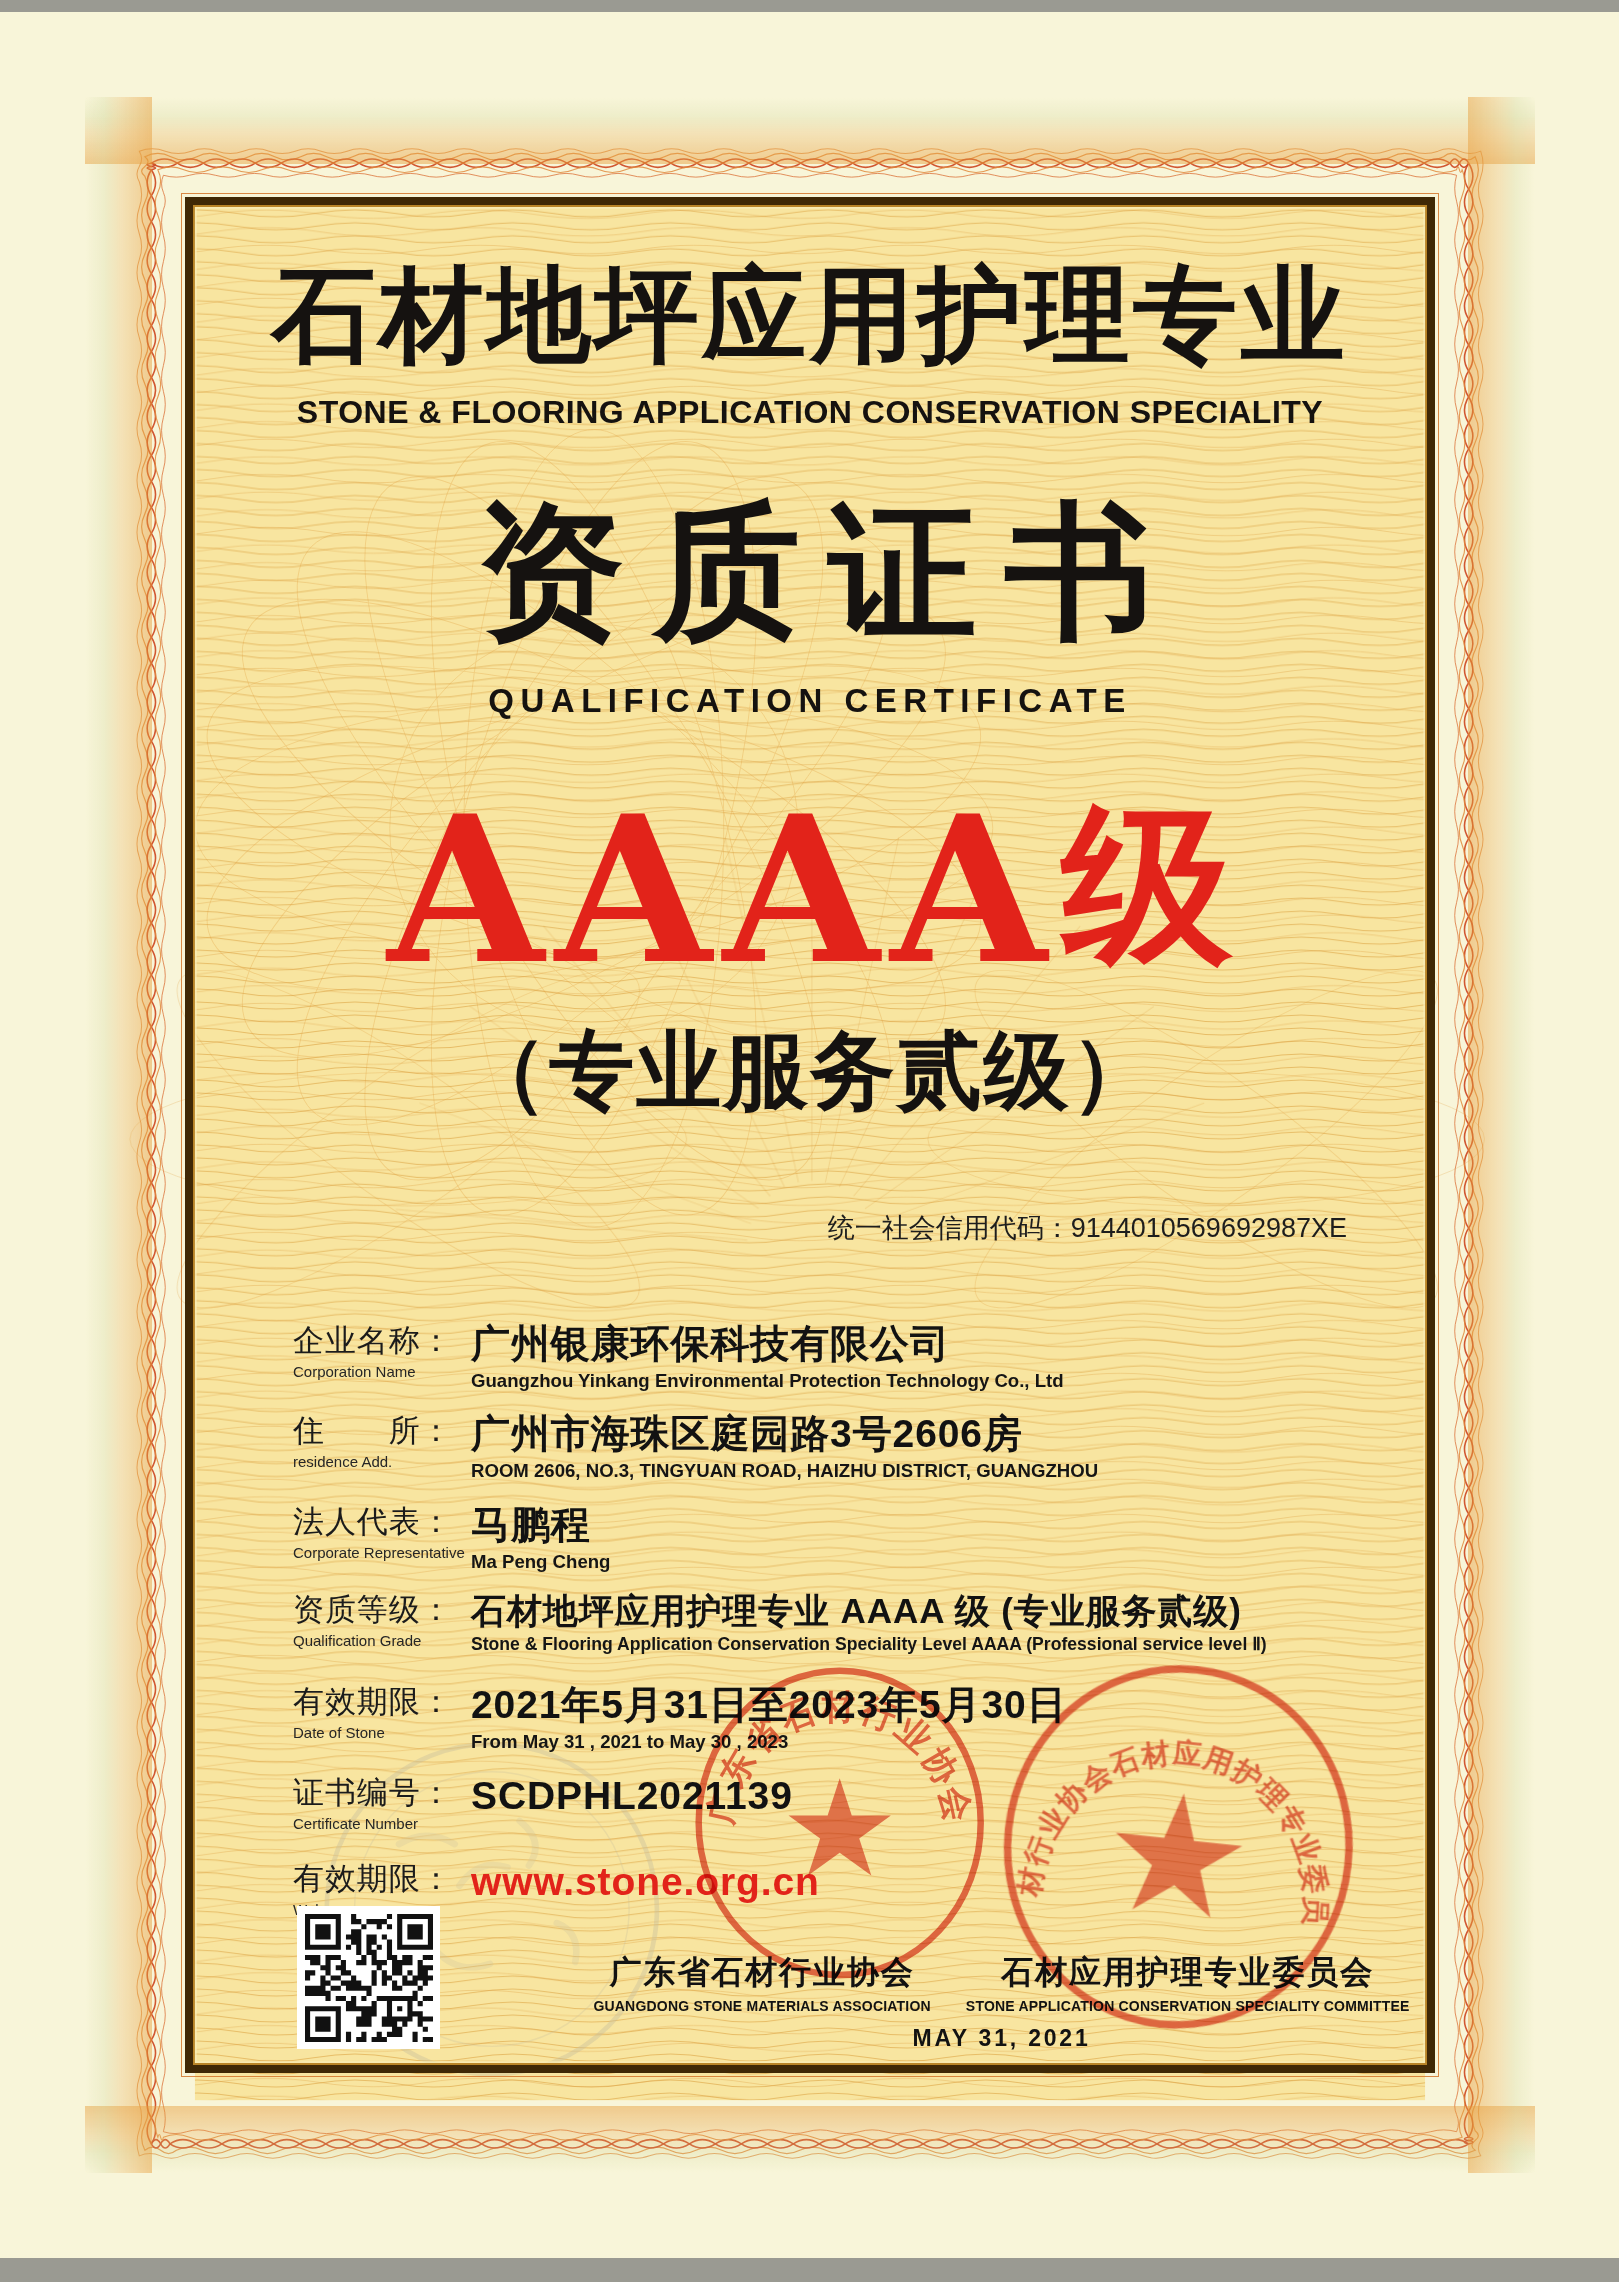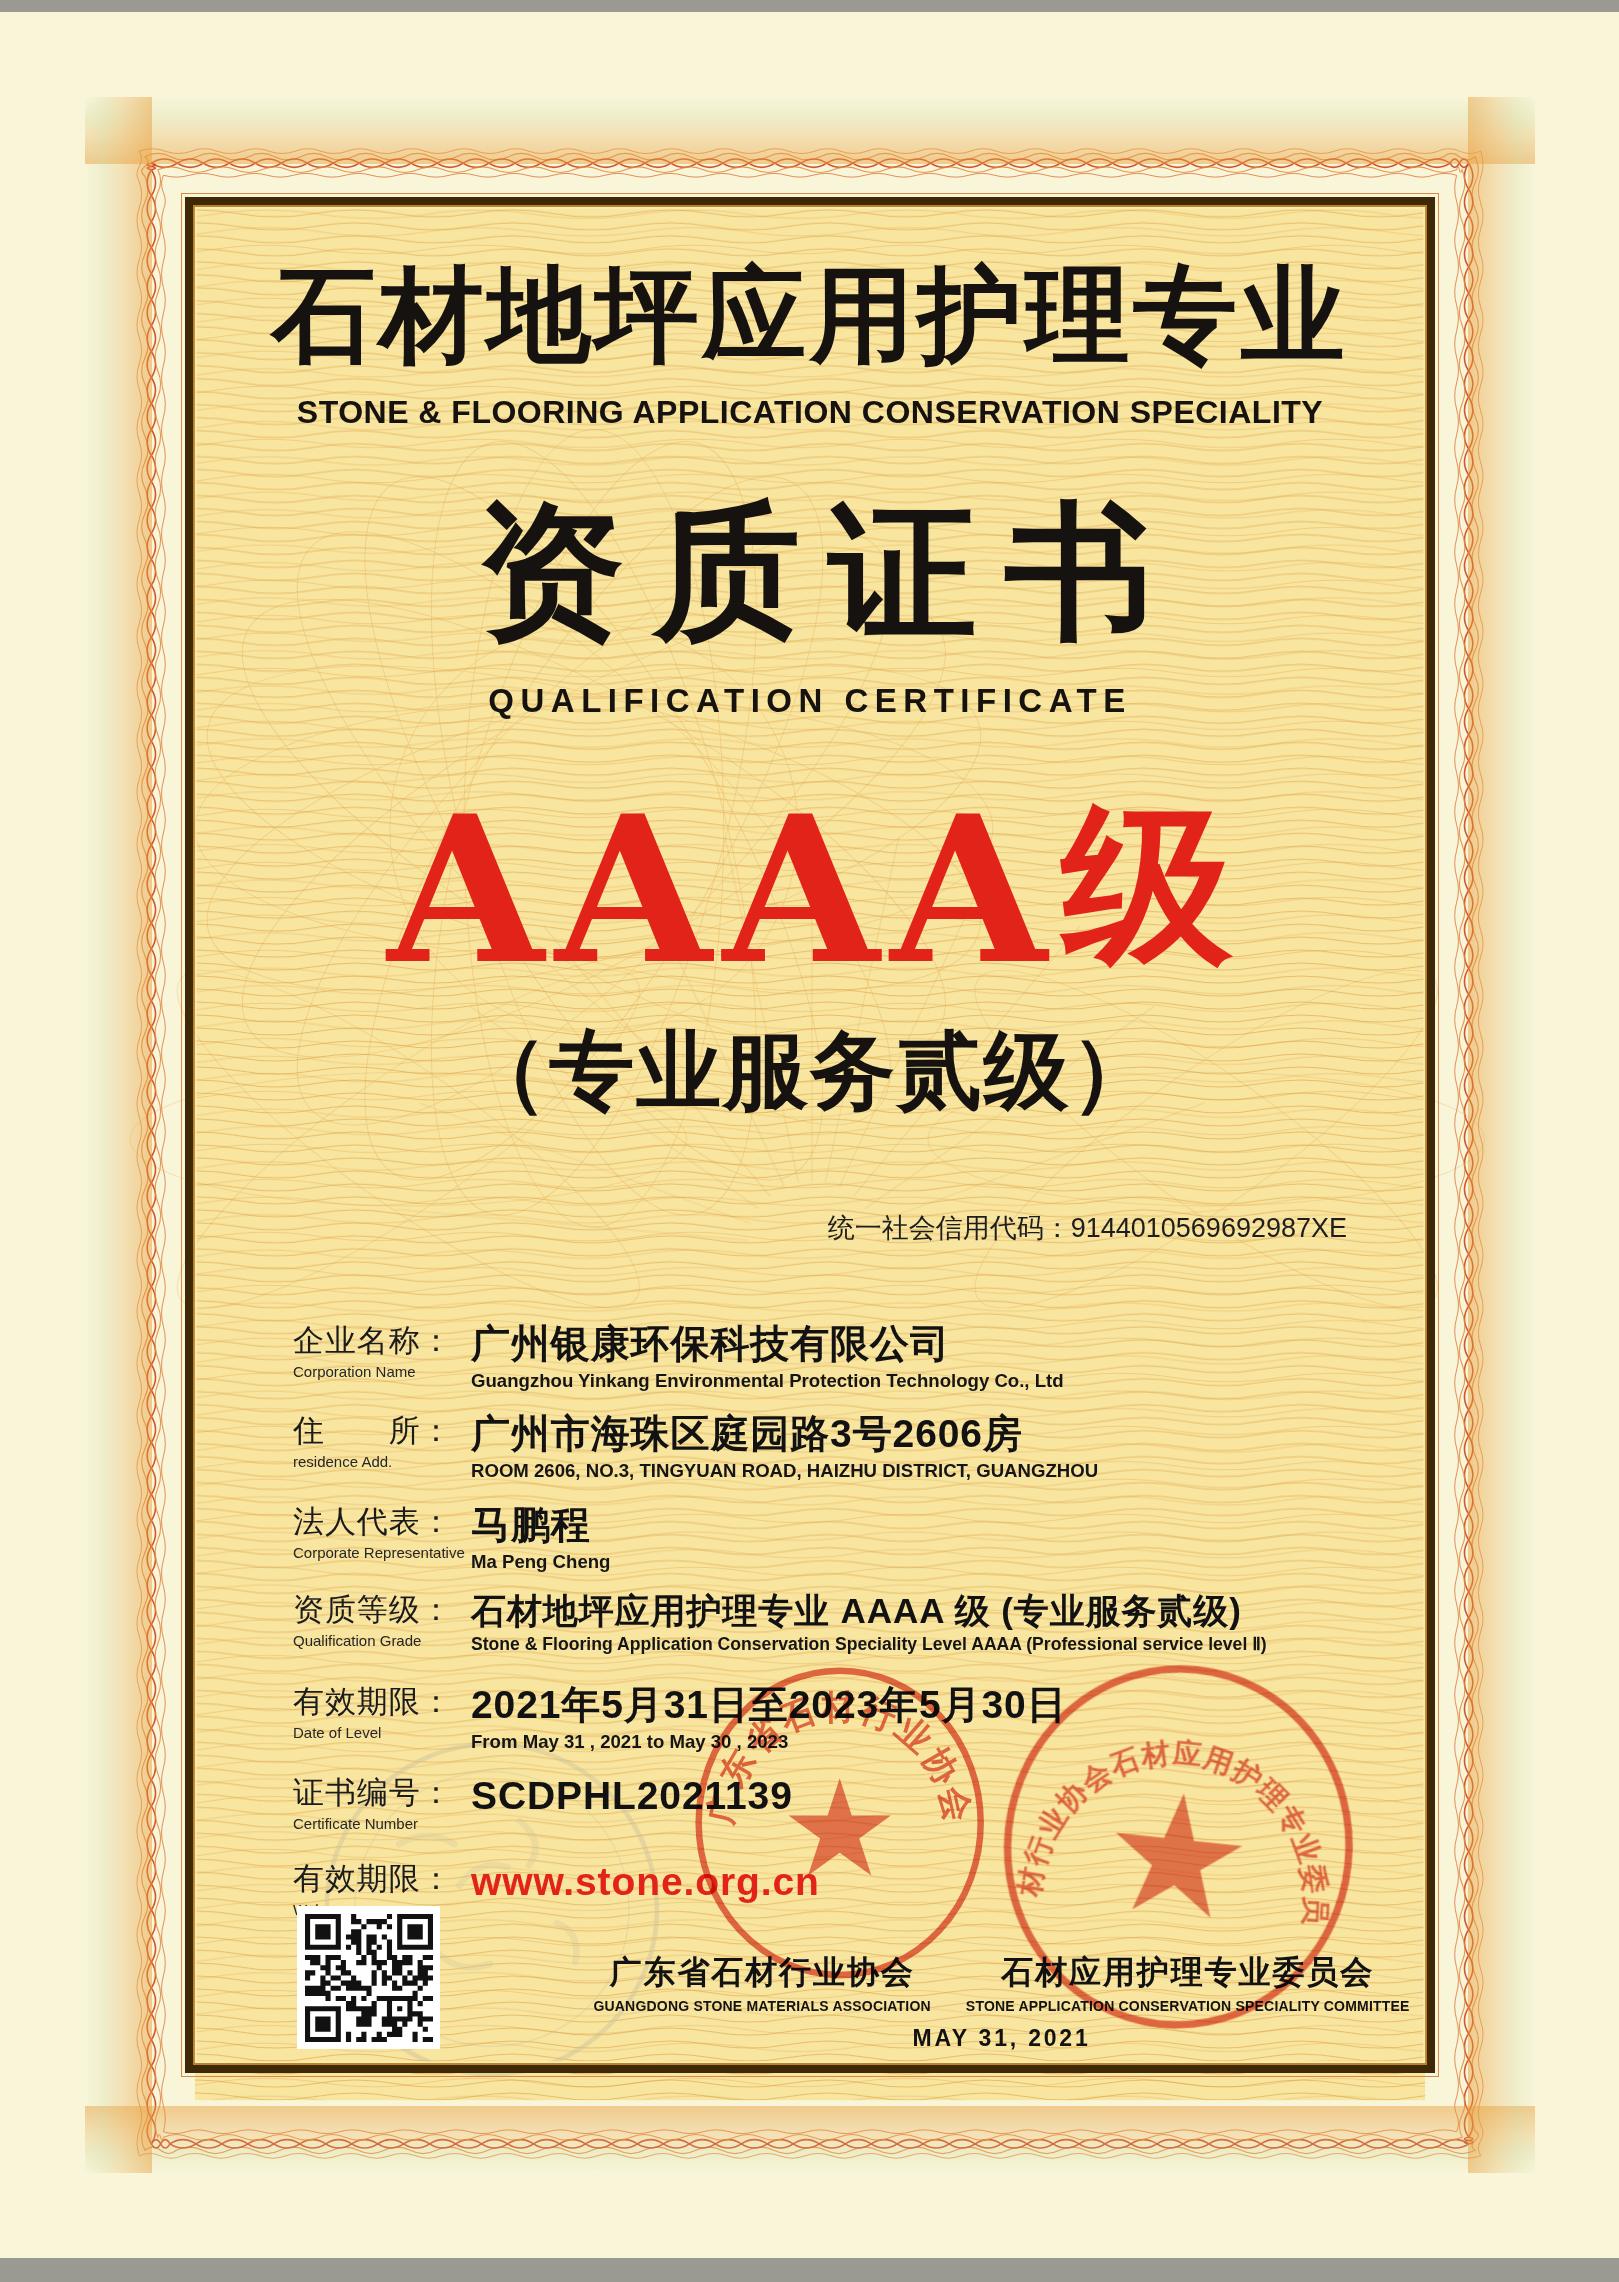--- a/index.html
+++ b/index.html
@@ -193,21 +193,21 @@
       <div class="lab-en">Qualification Grade</div>
     </div>
     <div class="val">
       <div class="val-zh">石材地坪应用护理专业 AAAA 级 (专业服务贰级)</div>
       <div class="val-en">Stone &amp; Flooring Application Conservation Speciality Level AAAA (Professional service level Ⅱ)</div>
     </div>
   </div>
   <div class="row r5">
     <div class="lab">
       <div class="lab-zh">有效期限：</div>
-      <div class="lab-en">Date of Level</div>
+      <div class="lab-en">Date of Stone</div>
     </div>
     <div class="val">
       <div class="val-zh">2021年5月31日至2023年5月30日</div>
       <div class="val-en">From May 31 , 2021 to May 30 , 2023</div>
     </div>
   </div>
   <div class="row r6">
     <div class="lab">
       <div class="lab-zh">证书编号：</div>
       <div class="lab-en">Certificate Number</div>

